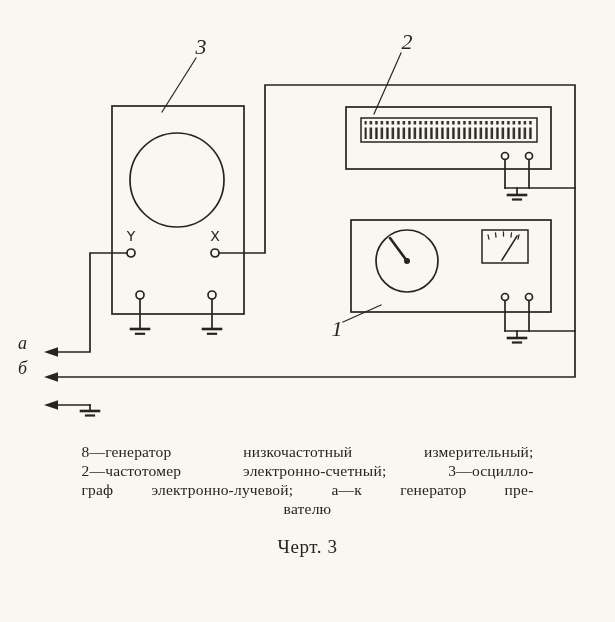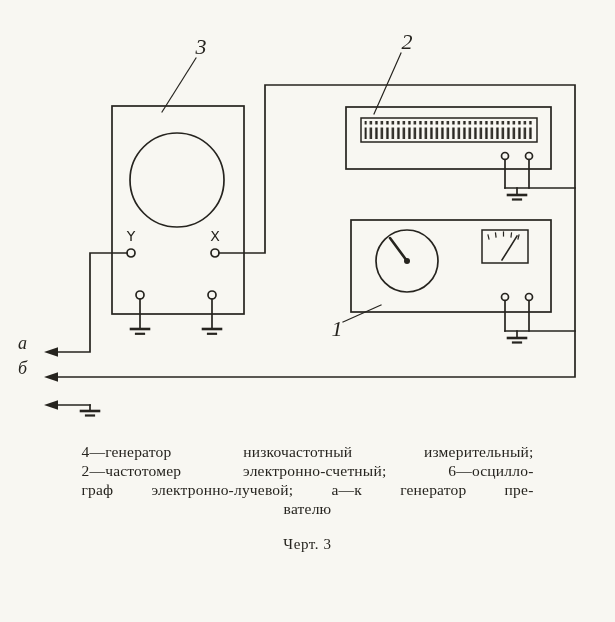--- a/index.html
+++ b/index.html
@@ -17,21 +17,21 @@
     margin: 12px auto 0;
     font-size: 15.5px;
     line-height: 19px;
     letter-spacing: 0.2px;
   }
   .cap-line { text-align: justify; text-align-last: justify; }
   .cap-last { text-align: right; text-align-last: center; }
   .fig-label {
     text-align: center;
     margin-top: 18px;
-    font-size: 15px;
+    font-size: 19px;
     letter-spacing: 0.6px;
   }
 </style>
 </head>
 <body>
 
 <div class="page">
 
   <svg class="schematic" width="615" height="430" viewBox="0 0 615 430">
     <defs>
@@ -134,21 +134,21 @@
         <text x="131" y="241" font-size="14" font-family="DejaVu Sans, sans-serif" text-anchor="middle">Y</text>
         <text x="215" y="241" font-size="14" font-family="DejaVu Sans, sans-serif" text-anchor="middle">X</text>
         <text x="18" y="349" font-size="18" font-style="italic">а</text>
         <text x="18" y="374" font-size="18" font-style="italic">б</text>
       </g>
 
     </g>
   </svg>
 
   <div class="caption">
-    <div class="cap-line">4—генератор низкочастотный измерительный;</div>
-    <div class="cap-line">2—частотомер электронно-счетный; 6—осцилло-</div>
+    <div class="cap-line">8—генератор низкочастотный измерительный;</div>
+    <div class="cap-line">2—частотомер электронно-счетный; 3—осцилло-</div>
     <div class="cap-line">граф электронно-лучевой; а—к генератор пре-</div>
     <div class="cap-line cap-last">вателю</div>
   </div>
 
   <div class="fig-label">Черт. 3</div>
 
 </div>
 
 </body></html>

